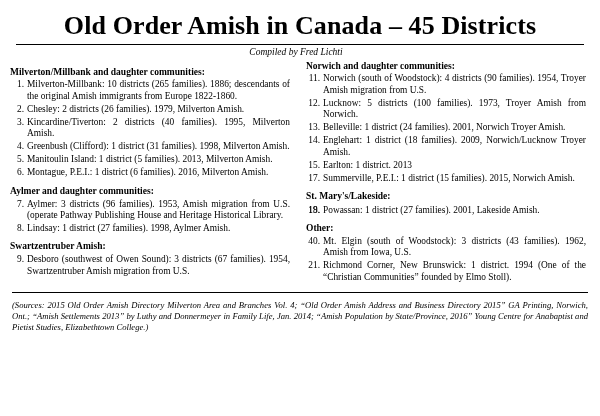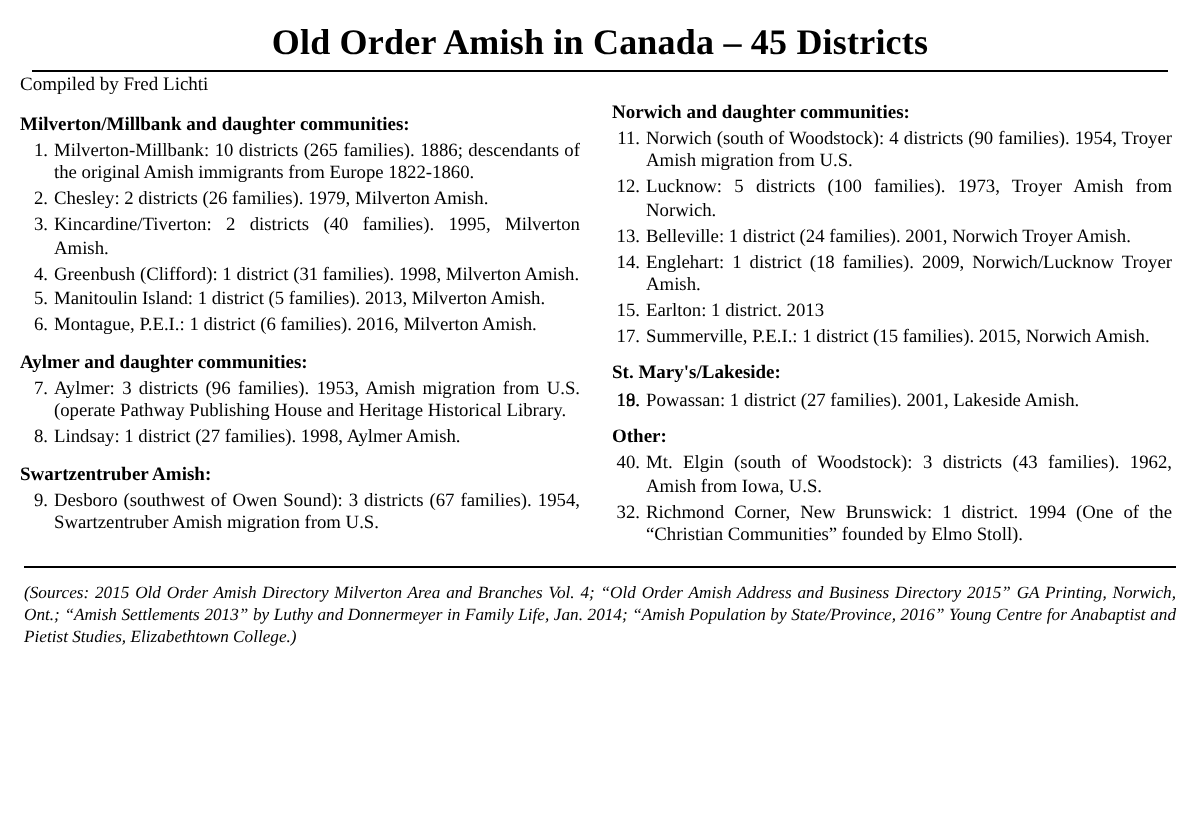--- a/index.html
+++ b/index.html
@@ -17,33 +17,34 @@
   .page {
     position: relative;
     width: 600px;
     height: 416px;
     box-sizing: border-box;
     padding: 6px 10px 4px 10px;
   }
   .title {
     font-family: "Liberation Serif", serif;
     font-weight: bold;
-    font-size: 18px;
+    font-size: 26px;
     text-align: center;
     letter-spacing: 0.1px;
     margin: 6px 0 2px 0;
     line-height: 1.1;
   }
   .title-rule {
     border: none;
     border-top: 1px solid #000;
     margin: 3px 6px 2px 6px;
   }
   .compiled {
-    text-align: left;
+    text-align: center;
+    font-style: italic;
     font-size: 9.5px;
     margin: 1px 8px 4px 0;
   }
   .columns {
     display: flex;
     gap: 16px;
     align-items: center;
   }
   .col {
     width: 280px;
@@ -154,21 +155,21 @@
         <ol class="entries">
           <li><span class="num">18.</span></li>
           <li><span class="num">19.</span><span>Powassan: 1 district (27 families). 2001, Lakeside Amish.</span></li>
         </ol>
       </div>
 
       <div class="sec">
         <div class="sec-head">Other:</div>
         <ol class="entries">
           <li><span class="num">40.</span><span>Mt. Elgin (south of Woodstock): 3 districts (43 families). 1962, Amish from Iowa, U.S.</span></li>
-          <li><span class="num">32.</span><span>Richmond Corner, New Brunswick: 1 district. 1994 (One of the “Christian Communities” founded by Elmo Stoll).</span></li>
+          <li><span class="num">21.</span><span>Richmond Corner, New Brunswick: 1 district. 1994 (One of the “Christian Communities” founded by Elmo Stoll).</span></li>
         </ol>
       </div>
 
     </div>
 
   </div>
 
   <hr class="sources-rule">
   <div class="sources">(Sources: 2015 Old Order Amish Directory Milverton Area and Branches Vol. 4; “Old Order Amish Address and Business Directory 2015” GA Printing, Norwich, Ont.; “Amish Settlements 2013” by Luthy and Donnermeyer in Family Life, Jan. 2014; “Amish Population by State/Province, 2016” Young Centre for Anabaptist and Pietist Studies, Elizabethtown College.)</div>
 

